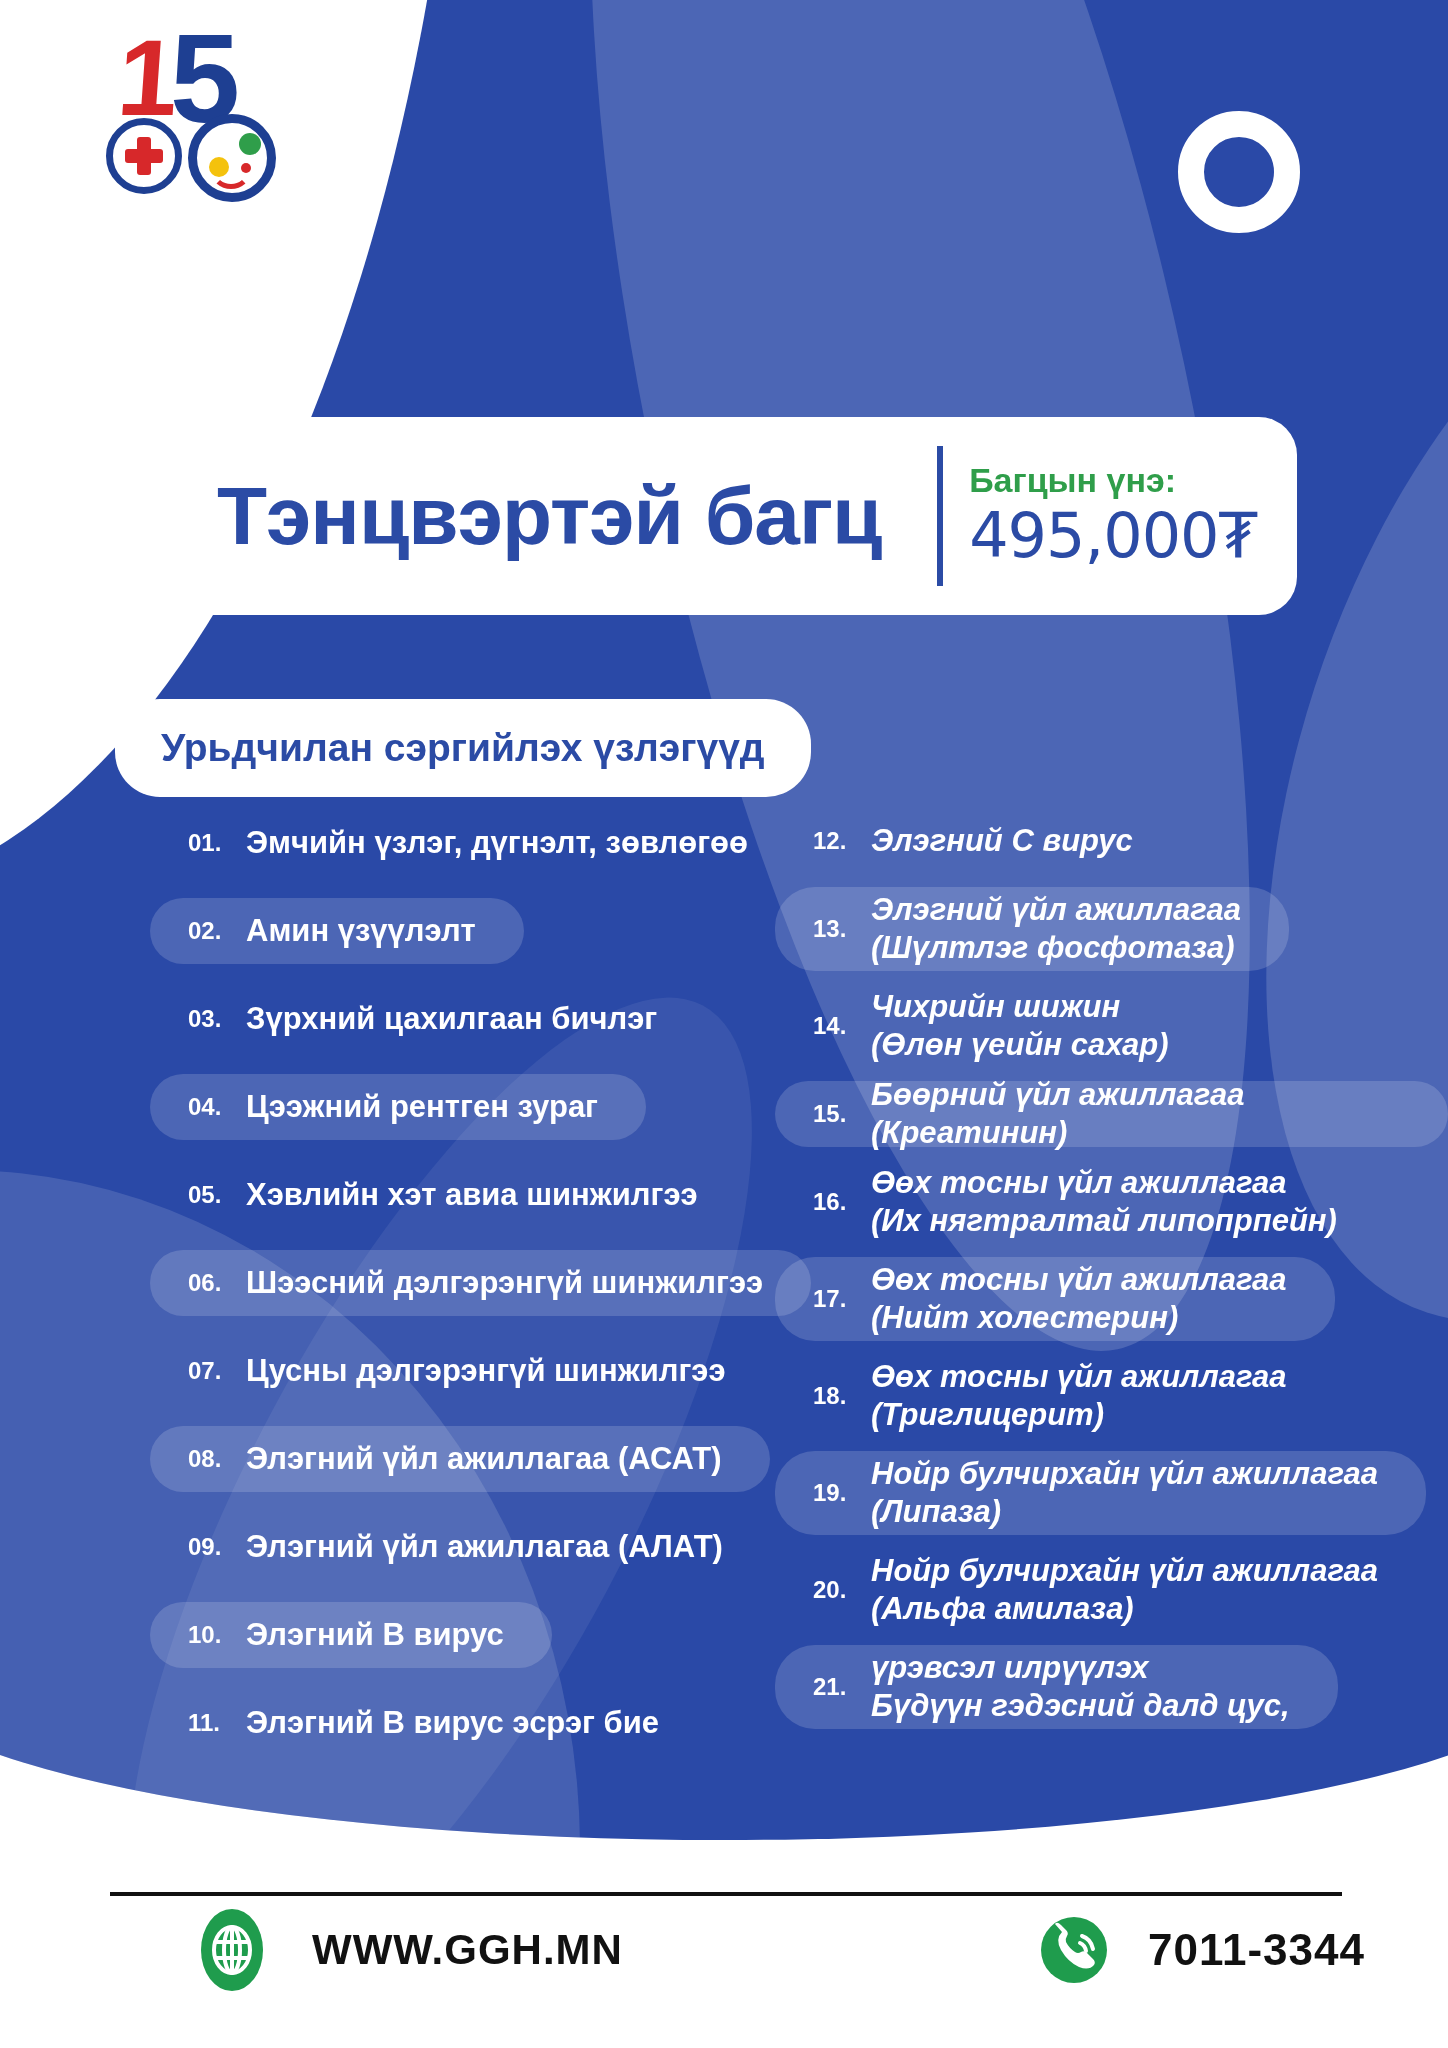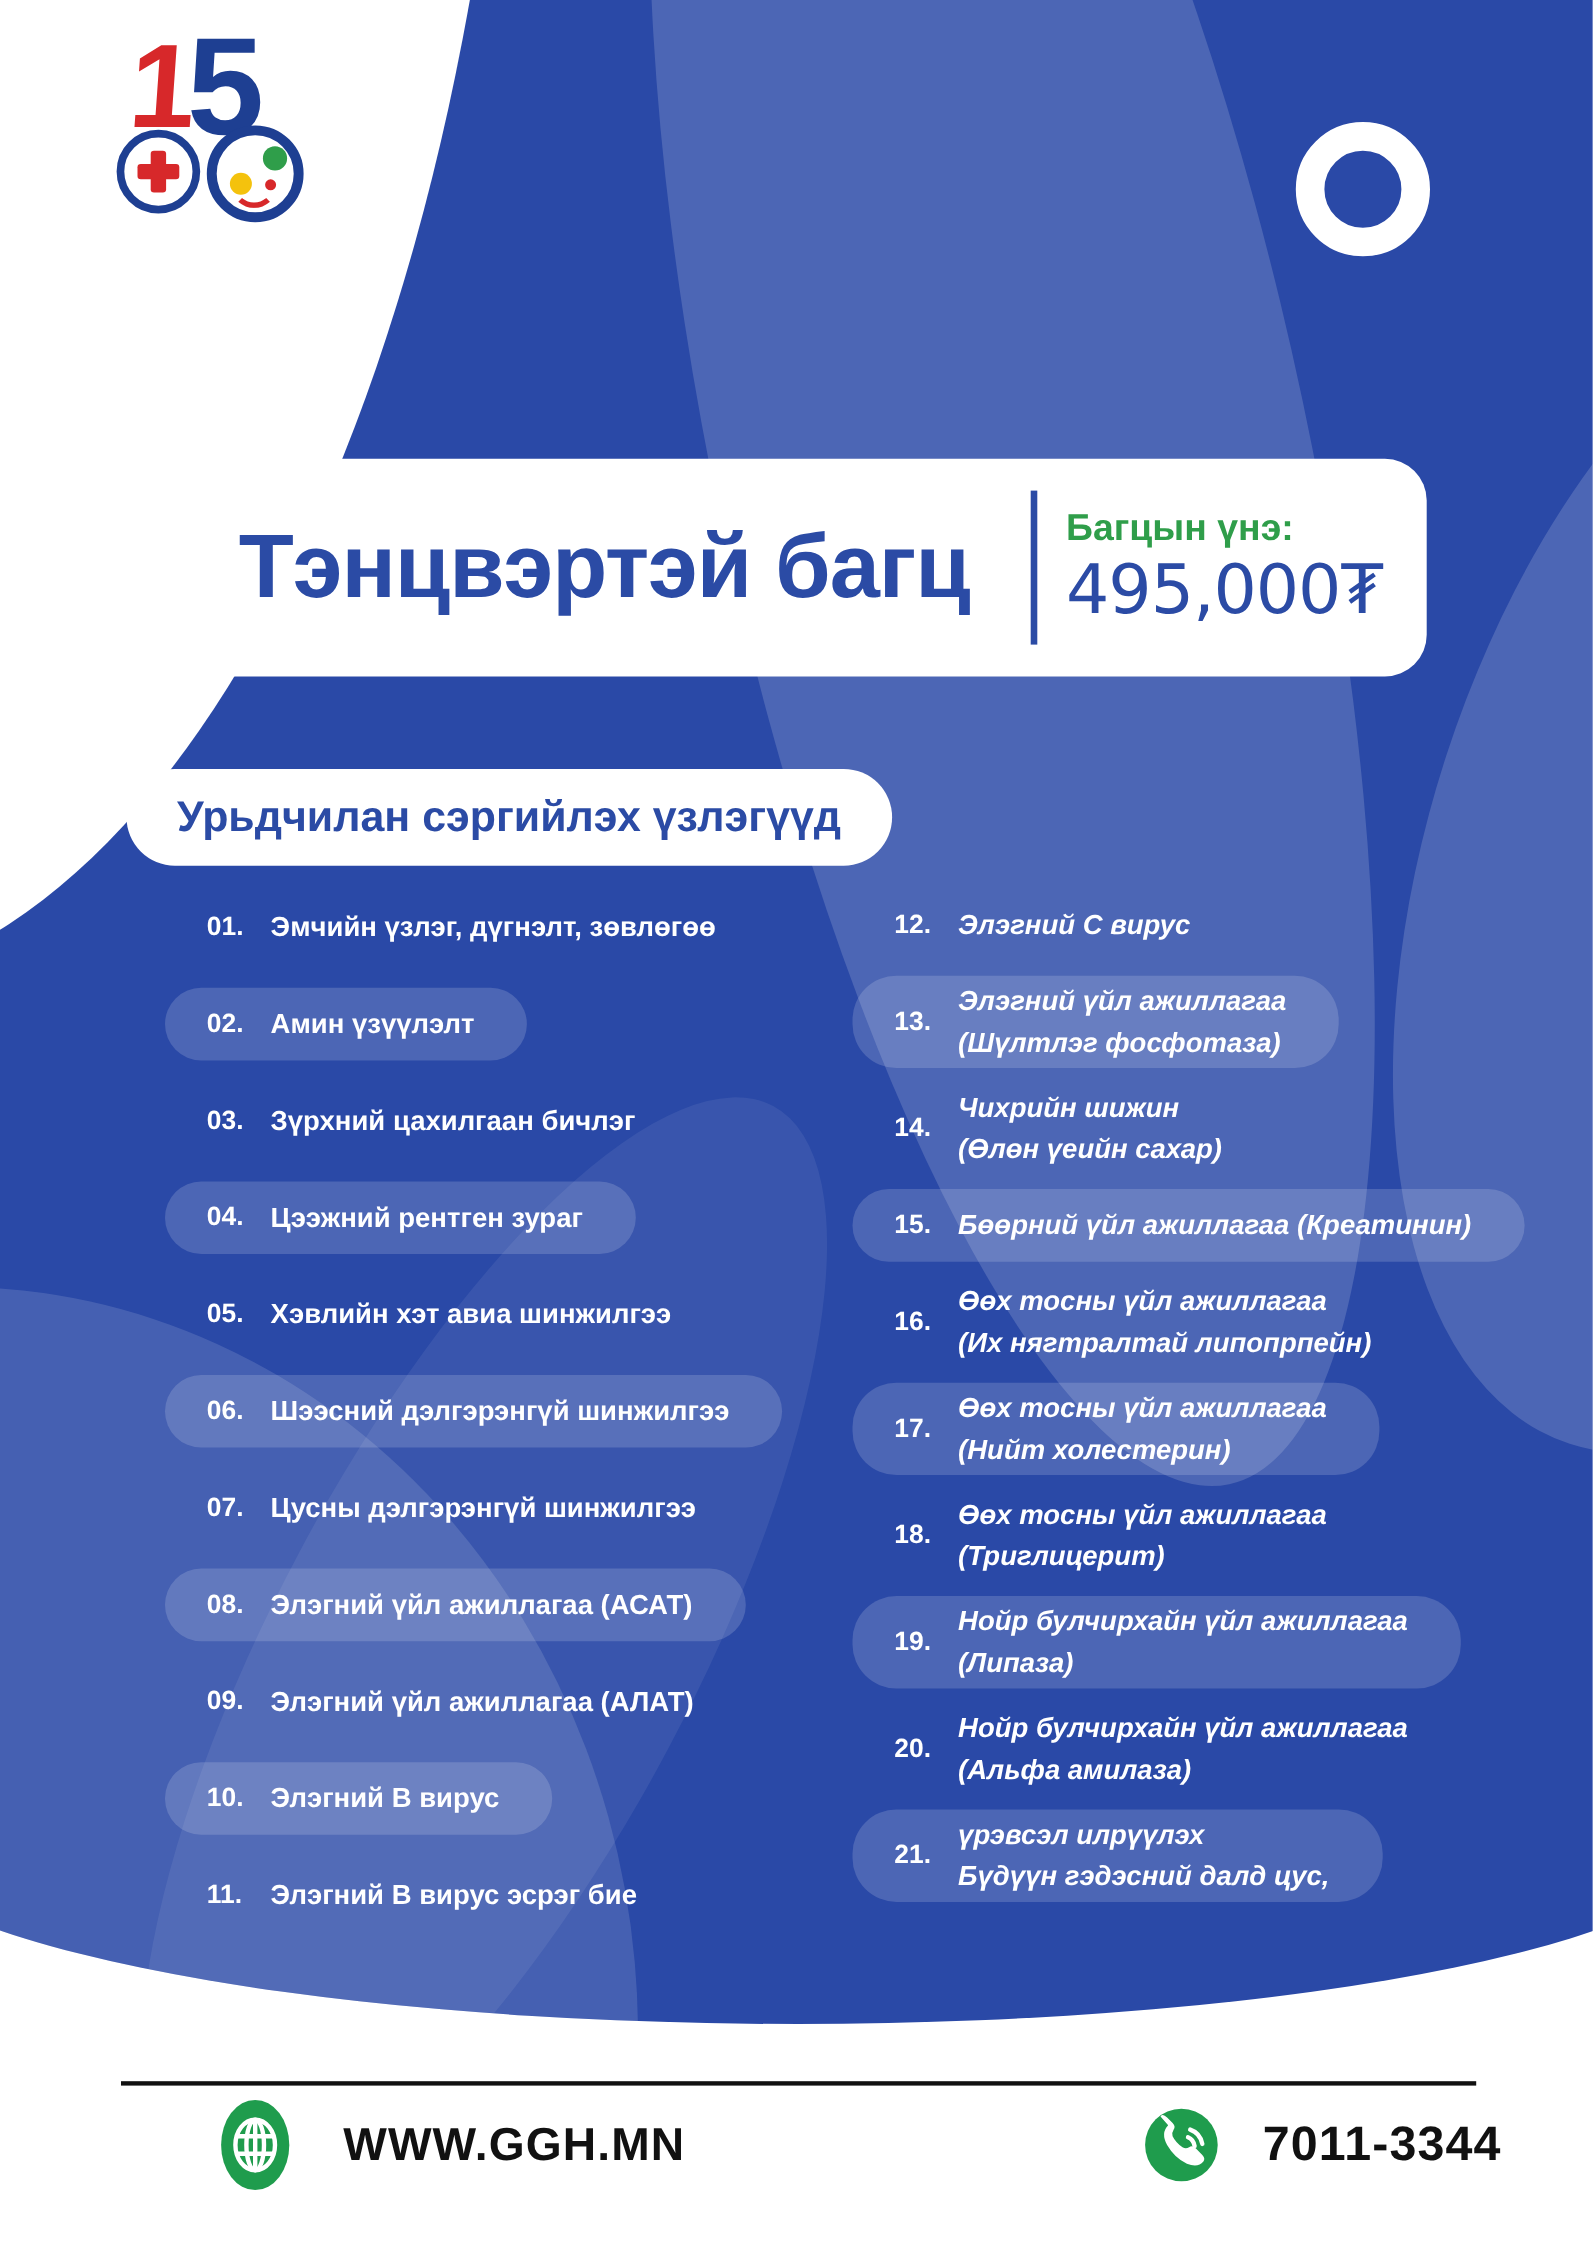--- a/index.html
+++ b/index.html
@@ -54,37 +54,37 @@
     border-radius:38px;display:flex;align-items:center;padding:0 40px 0 48px;box-sizing:border-box;
   }
   .card .title{font-size:82px;font-weight:bold;color:#2b4ba5;letter-spacing:-1px;flex:1;}
   .card .vrule{width:6px;height:140px;background:#2b4ba5;margin:0 26px 0 10px;flex:none;}
   .price{display:flex;flex-direction:column;justify-content:center;line-height:1.15;}
   .price .plabel{font-size:34px;font-weight:bold;color:#2f9e4a;}
   .price .pvalue{font-size:62px;font-weight:normal;color:#2b4ba5;
     font-family:"DejaVu Sans","Liberation Sans",sans-serif;letter-spacing:-1px;}
   
   .heading-pill{
-    position:absolute;left:115px;top:699px;height:88px;background:#ffffff;border-radius:45px;
+    position:absolute;left:115px;top:699px;height:98px;background:#ffffff;border-radius:45px;
     display:inline-flex;align-items:center;padding:0 46px;
   }
   .heading-pill span{font-size:39px;font-weight:bold;color:#2b4ba5;}
   
   .col{position:absolute;display:flex;flex-direction:column;align-items:flex-start;}
   .col-left{left:150px;top:810px;}
   .col-right{left:775px;top:808px;}
   .item{display:flex;align-items:center;box-sizing:border-box;
     padding:0 48px 0 38px;border-radius:40px;color:#ffffff;}
   .col-left .item{height:66px;margin-bottom:22px;}
   .col-right .item{margin-bottom:13px;}
   .col-right .item.h1{height:66px;}
   .col-right .item.h2{height:84px;}
   .item.hl{background:rgba(255,255,255,0.16);}
   .item .num{font-size:24px;font-weight:bold;width:58px;flex:none;}
-  .item .txt{font-size:25px;font-weight:bold;line-height:38px;}
+  .item .txt{font-size:31px;font-weight:bold;line-height:38px;}
   .item .txt span{display:block;font-style:italic;}
   
   .footer-rule{position:absolute;left:110px;top:1892px;width:1232px;height:4px;background:#111111;}
   .foot-group{position:absolute;display:flex;align-items:center;}
   .fg-web{left:200px;top:1908px;}
   .fg-phone{left:1040px;top:1916px;}
   .fg-web .ftxt{margin-left:48px;font-size:42px;font-weight:bold;color:#111111;letter-spacing:1px;}
   .fg-phone .ftxt{margin-left:40px;font-size:44px;font-weight:bold;color:#111111;letter-spacing:1px;}
 </style>
 </head>

